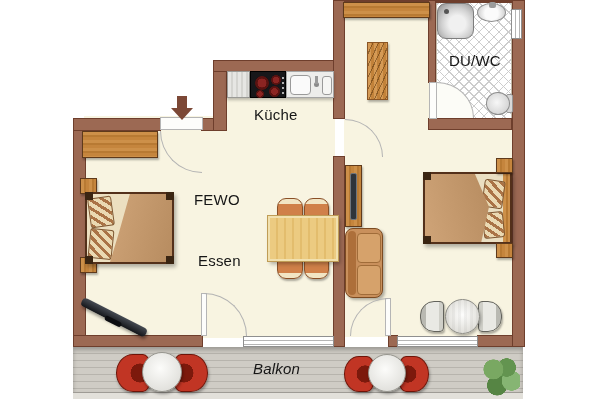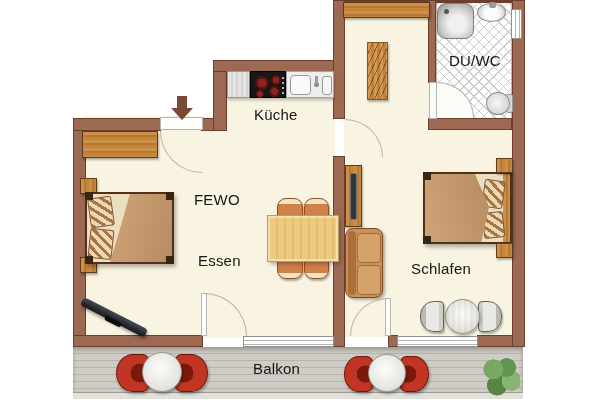--- a/index.html
+++ b/index.html
@@ -172,16 +172,15 @@
   <div class="abs leaf" style="left:385px;top:298px;width:6px;height:38px;"></div>
   <div class="abs arcTL" style="left:350px;top:298px;width:38px;height:38px;"></div>
 
   <div class="abs" style="left:177px;top:96px;width:10px;height:12px;background:#7c4836;"></div>
   <div class="abs" style="left:171px;top:108px;width:0;height:0;border-left:11px solid transparent;border-right:11px solid transparent;border-top:12px solid #7c4836;"></div>
 
   <div class="label" style="left:254px;top:106px;">Küche</div>
   <div class="label" style="left:449px;top:52px;">DU/WC</div>
   <div class="label" style="left:194px;top:191px;">FEWO</div>
   <div class="label" style="left:198px;top:252px;">Essen</div>
-  <div class="label" style="left:411px;top:260px;">Schlafen</div>
-  <div class="label" style="left:253px;top:360px;">Balkon</div>
+  <div class="label" style="left:253px;top:360px;font-style:italic;">Balkon</div>
 
 </div>
 
 </body></html>

